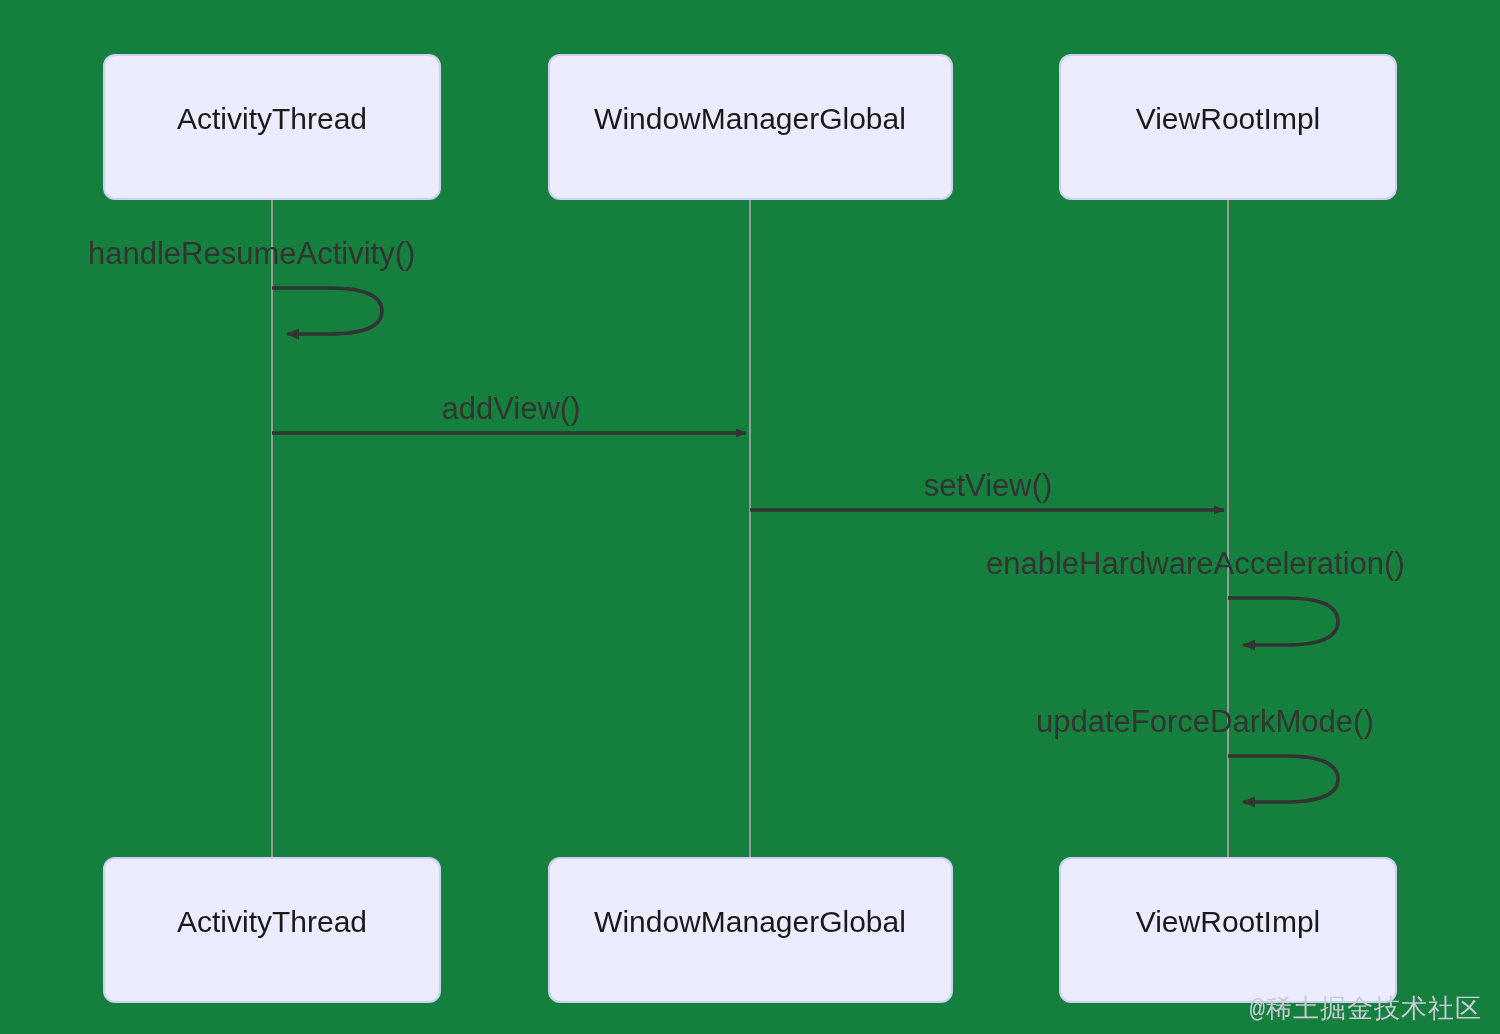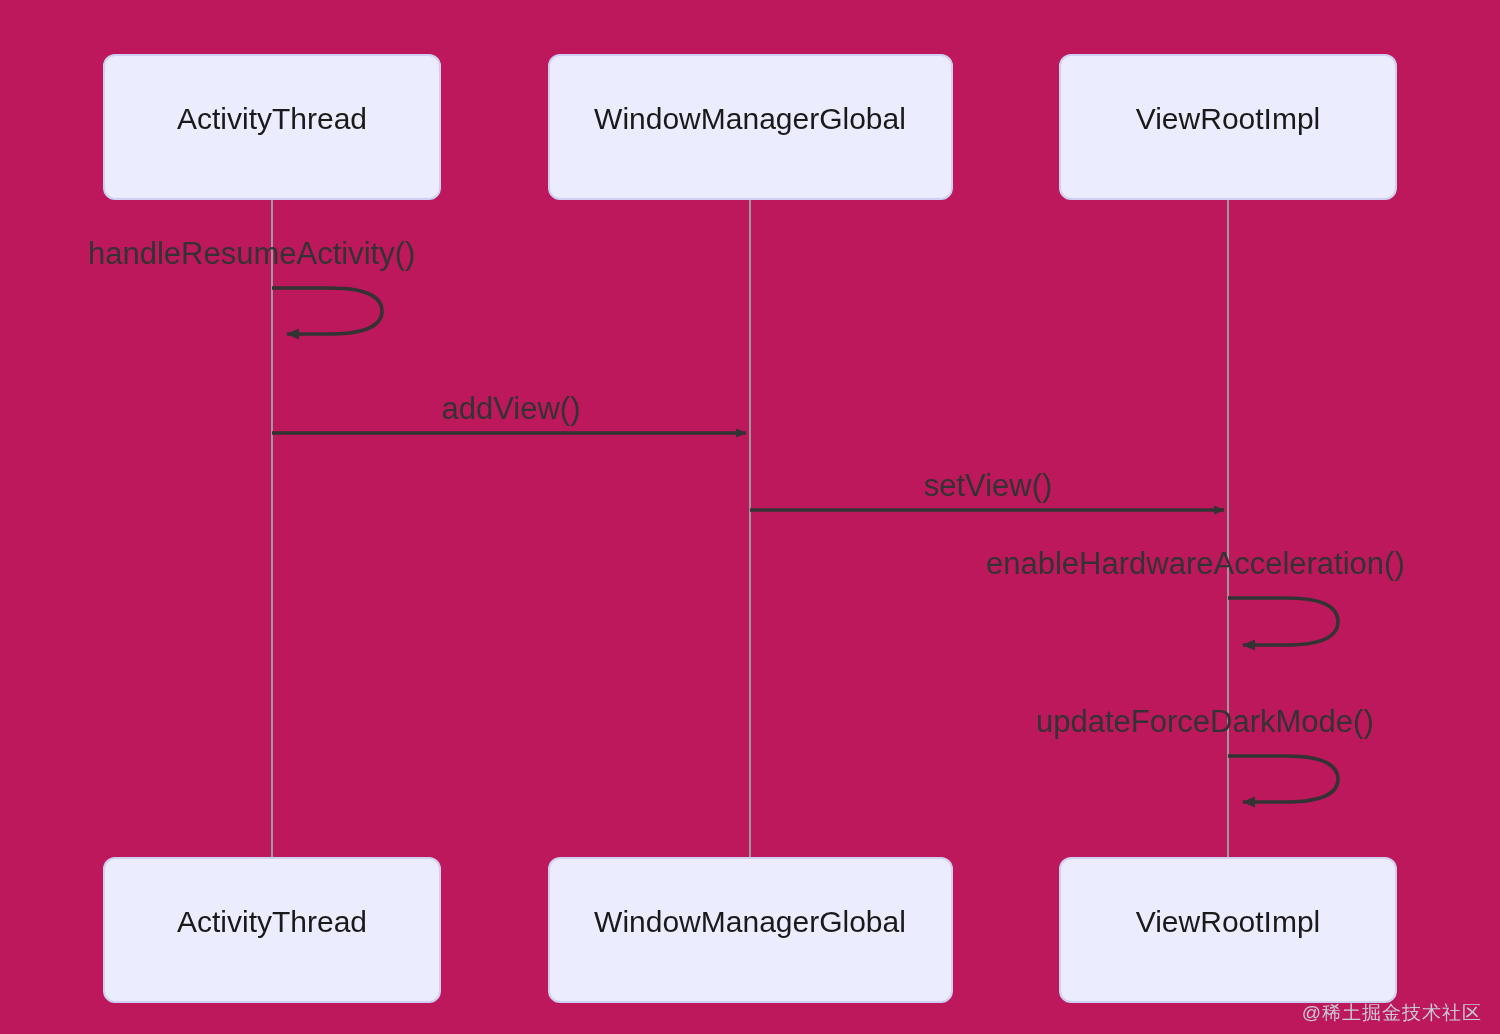--- a/index.html
+++ b/index.html
@@ -7,21 +7,21 @@
     padding: 0;
     background: #ffffff;
   }
   body {
     font-family: "Liberation Sans", "DejaVu Sans", sans-serif;
   }
   #diagram-root {
     position: relative;
     width: 1500px;
     height: 1034px;
-    background: #be185d;
+    background: #15803d;
     overflow: hidden;
   }
   #seq-svg {
     position: absolute;
     left: 0;
     top: 0;
     width: 1500px;
     height: 1034px;
   }
   .participant-box {
@@ -59,22 +59,22 @@
   .msg-label.center {
     text-anchor: middle;
   }
   .msg-label.start {
     text-anchor: start;
   }
   .watermark {
     position: absolute;
     right: 18px;
     bottom: 8px;
-    font-family: Liberation Sans, sans-serif;
-    font-size: 19px;
+    font-family: Liberation Mono, monospace;
+    font-size: 26px;
     color: #C9C9D6;
     letter-spacing: 1px;
     white-space: nowrap;
     user-select: none;
     margin-top: 28px;
   }
 </style>
 </head>
 <body>
 

